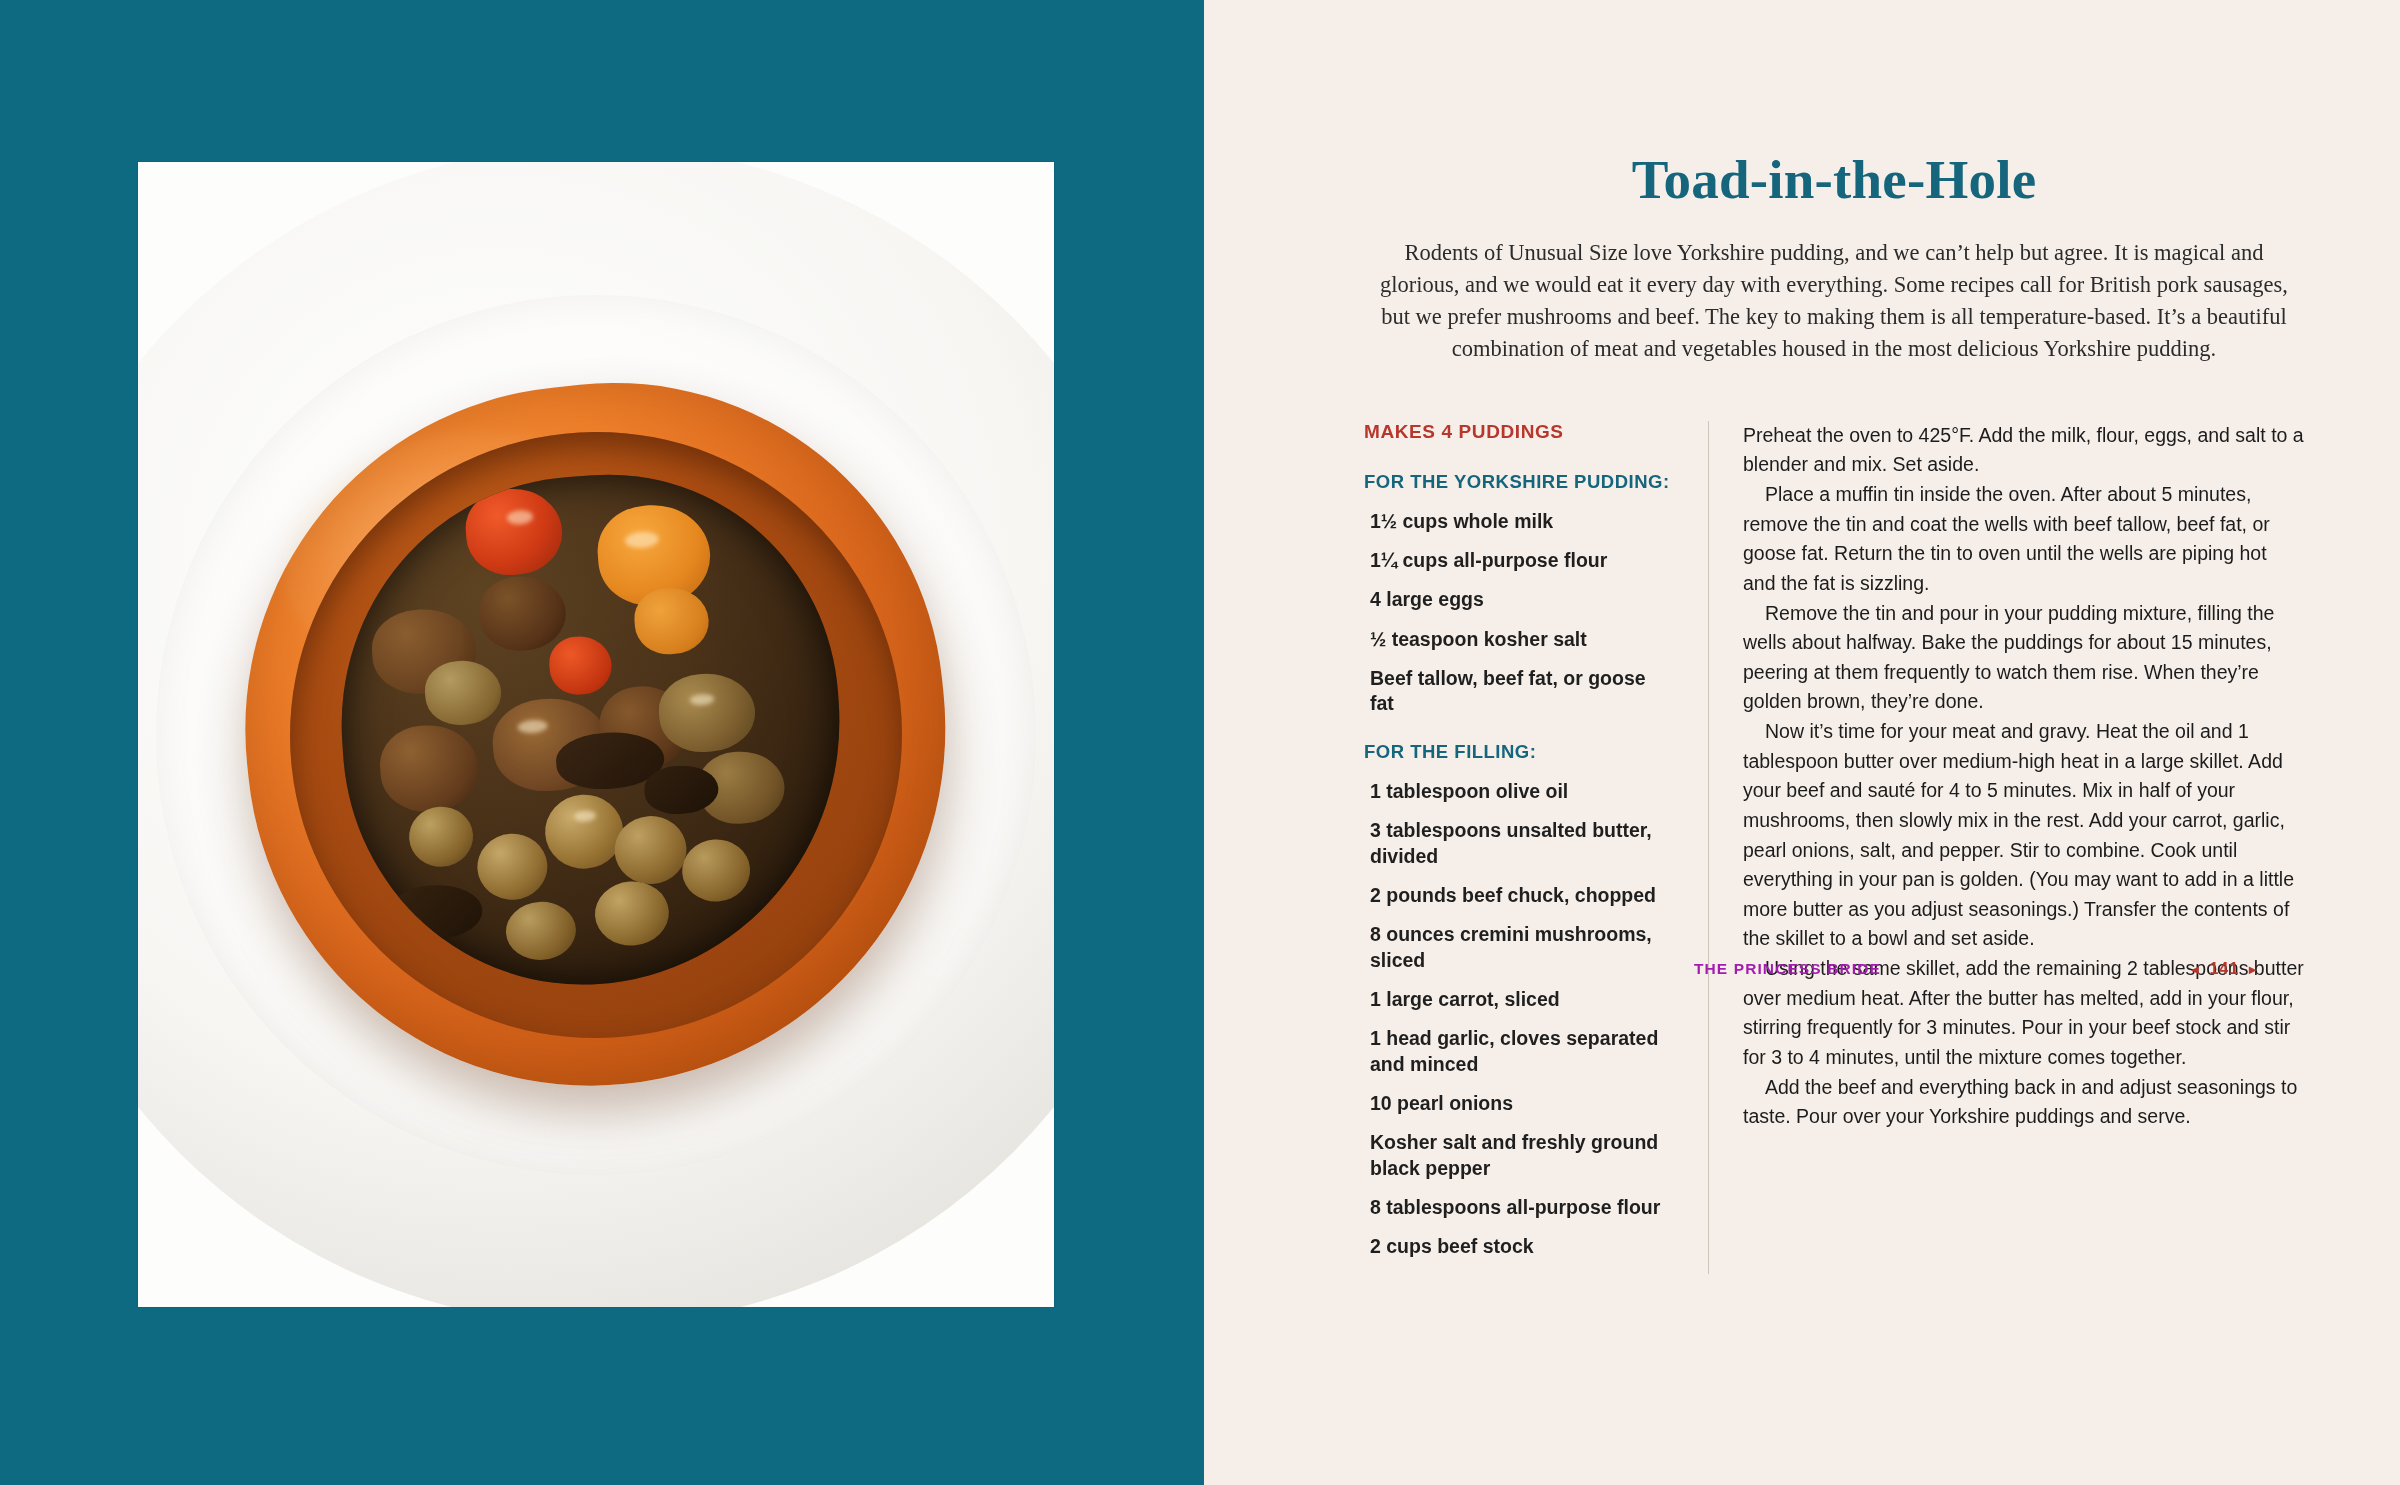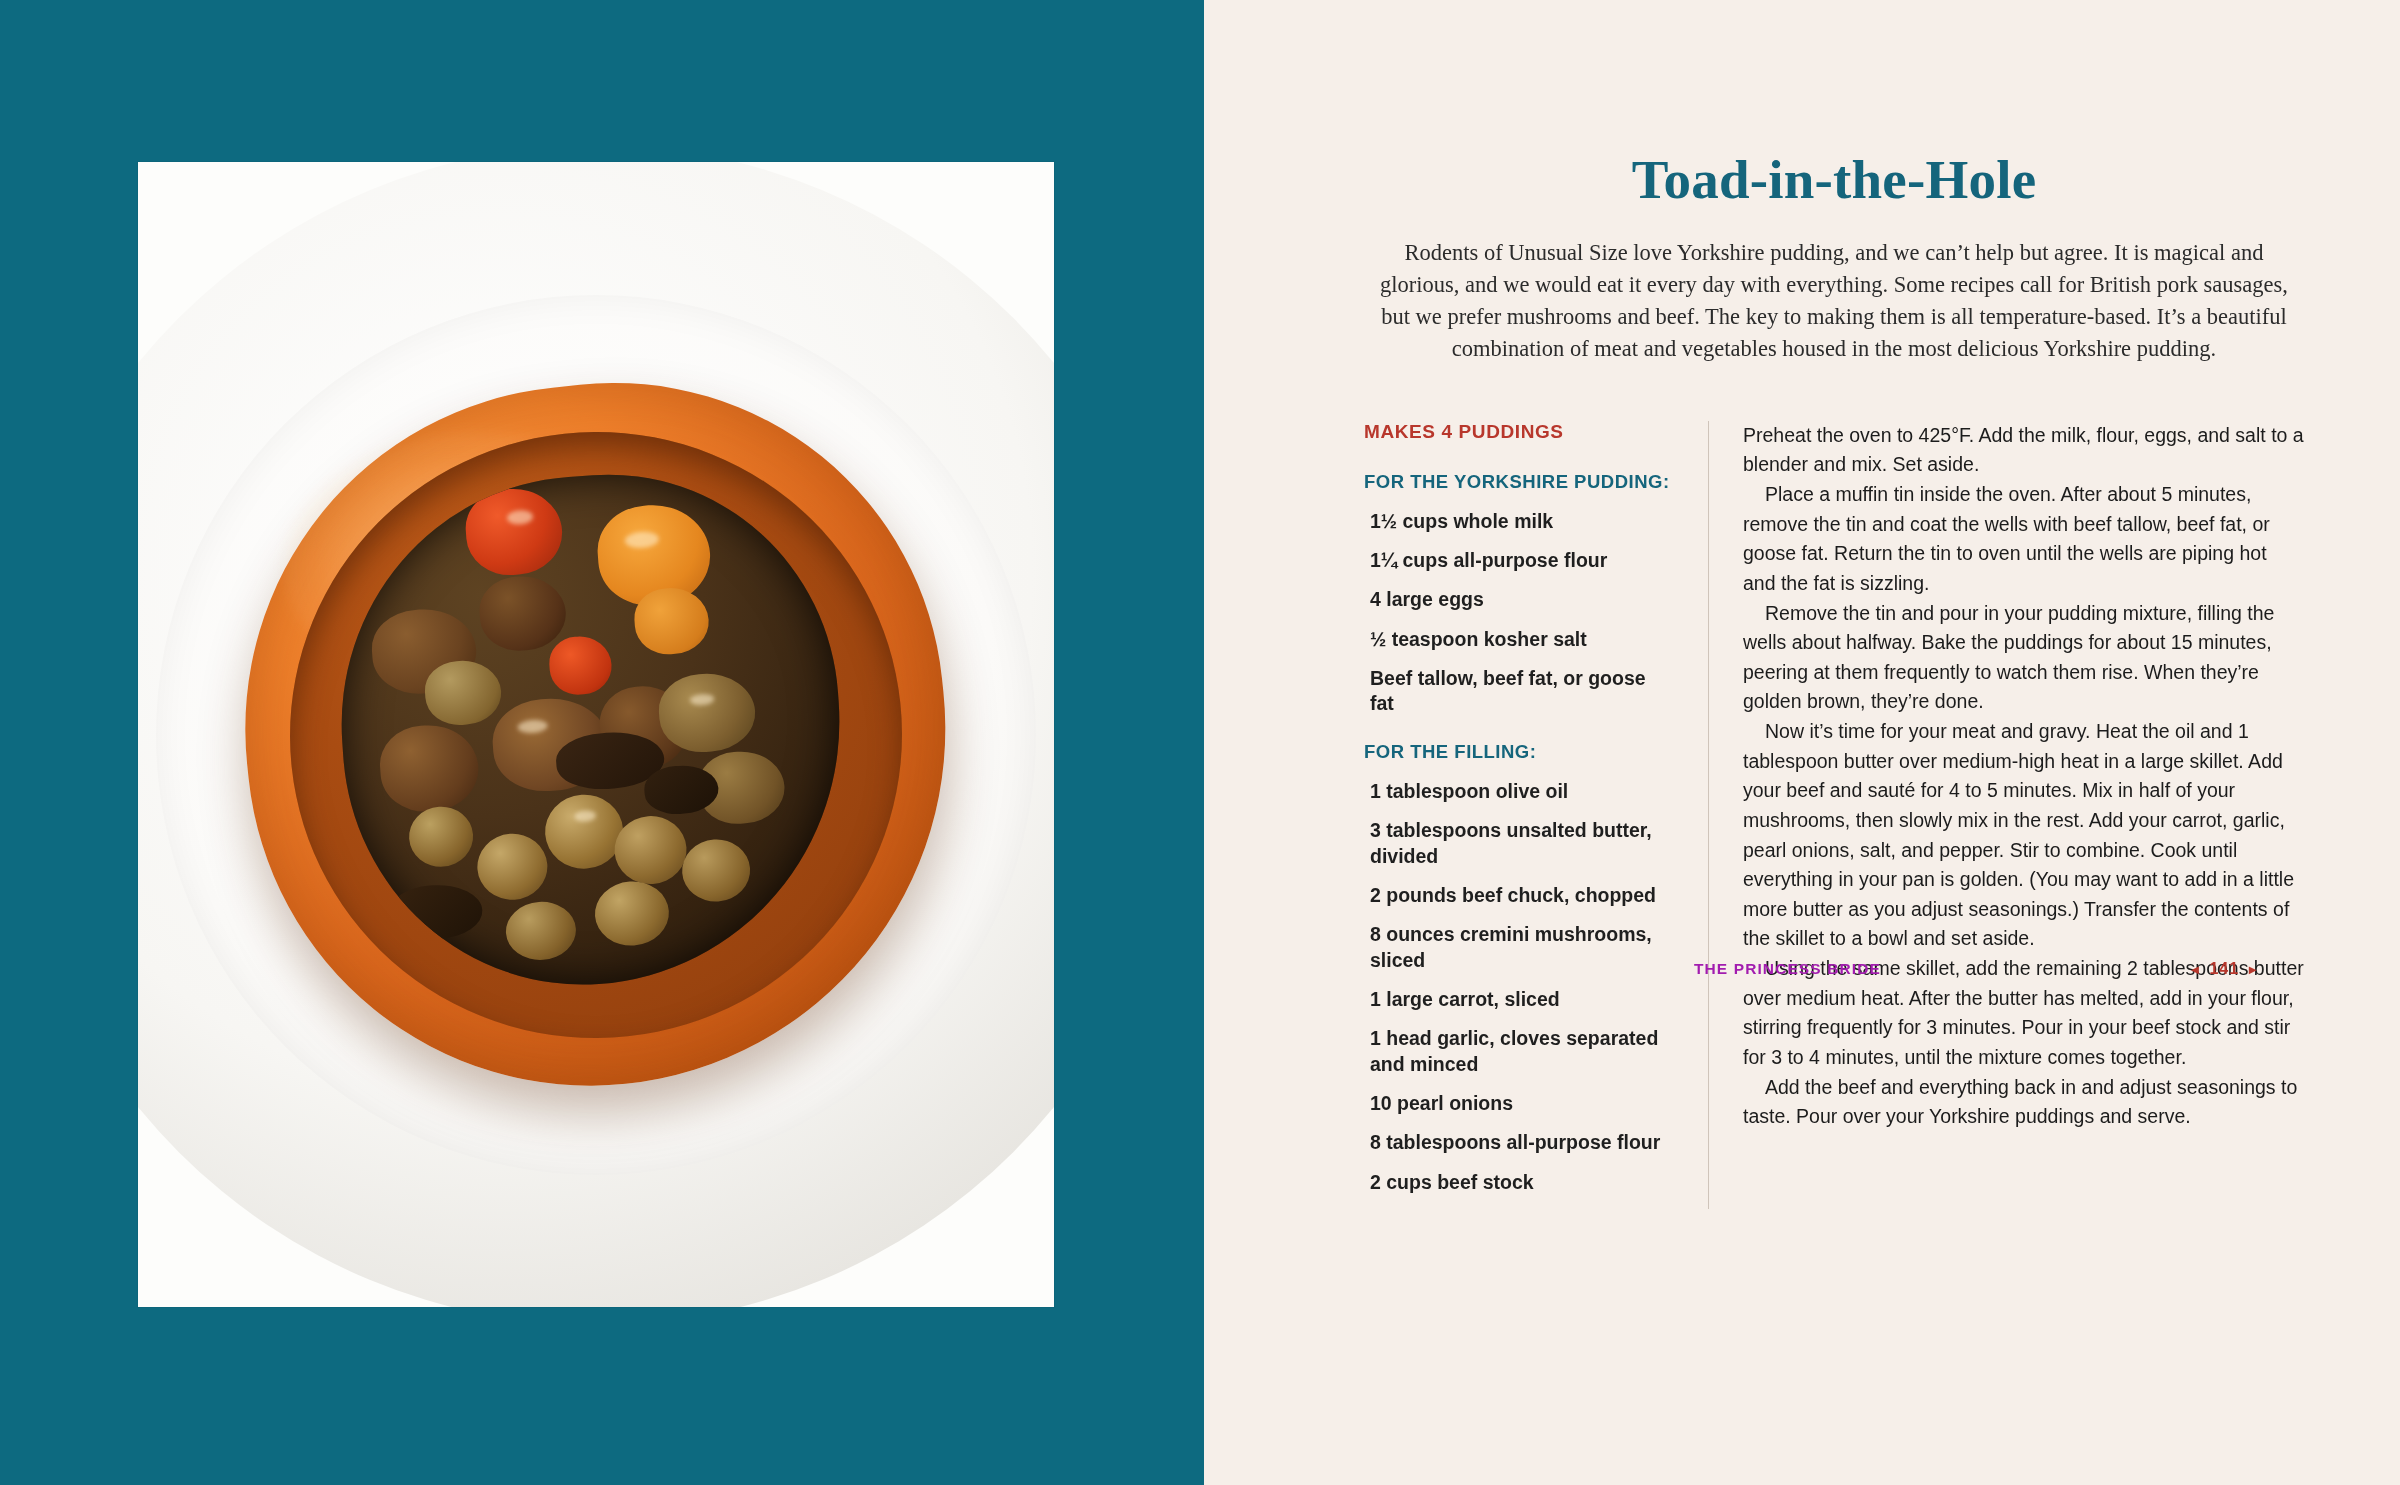--- a/index.html
+++ b/index.html
@@ -310,20 +310,21 @@
 
           <div class="sub-head second">FOR THE FILLING:</div>
           <ul class="ing">
             <li>1 tablespoon olive oil</li>
             <li>3 tablespoons unsalted butter, divided</li>
             <li>2 pounds beef chuck, chopped</li>
             <li>8 ounces cremini mushrooms, sliced</li>
             <li>1 large carrot, sliced</li>
             <li>1 head garlic, cloves separated and minced</li>
             <li>10 pearl onions</li>
+            <li>Kosher salt and freshly ground black pepper</li>
             <li>8 tablespoons all-purpose flour</li>
             <li>2 cups beef stock</li>
           </ul>
         </div>
 
         <div class="col-right steps">
           <p class="first">Preheat the oven to 425°F. Add the milk, flour, eggs, and salt to a blender and mix. Set aside.</p>
           <p>Place a muffin tin inside the oven. After about 5 minutes, remove the tin and coat the wells with beef tallow, beef fat, or goose fat. Return the tin to oven until the wells are piping hot and the fat is sizzling.</p>
           <p>Remove the tin and pour in your pudding mixture, filling the wells about halfway. Bake the puddings for about 15 minutes, peering at them frequently to watch them rise. When they’re golden brown, they’re done.</p>
           <p>Now it’s time for your meat and gravy. Heat the oil and 1 tablespoon butter over medium-high heat in a large skillet. Add your beef and sauté for 4 to 5 minutes. Mix in half of your mushrooms, then slowly mix in the rest. Add your carrot, garlic, pearl onions, salt, and pepper. Stir to combine. Cook until everything in your pan is golden. (You may want to add in a little more butter as you adjust seasonings.) Transfer the contents of the skillet to a bowl and set aside.</p>

